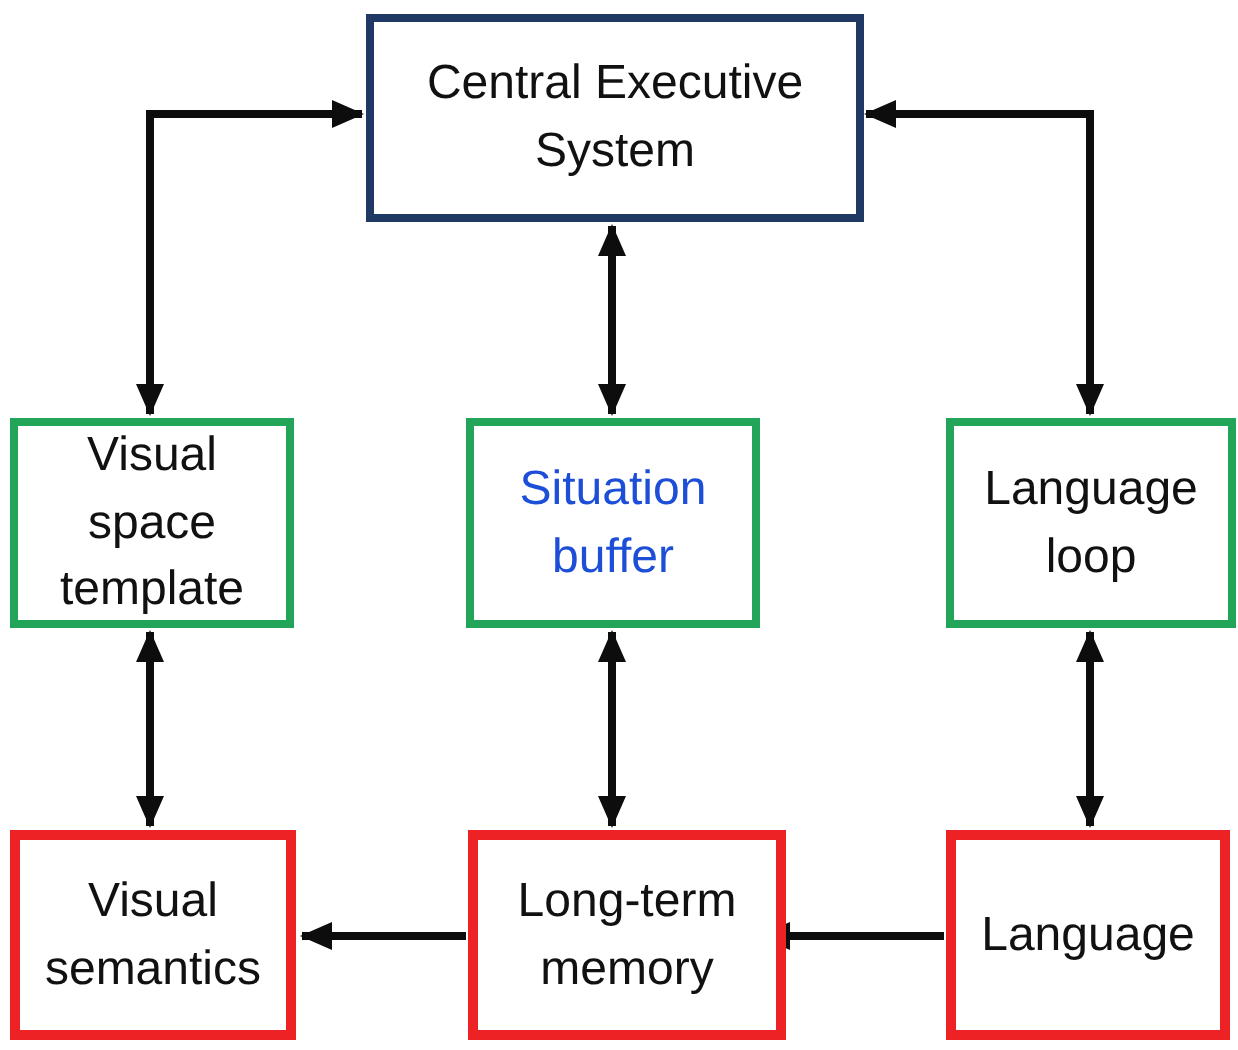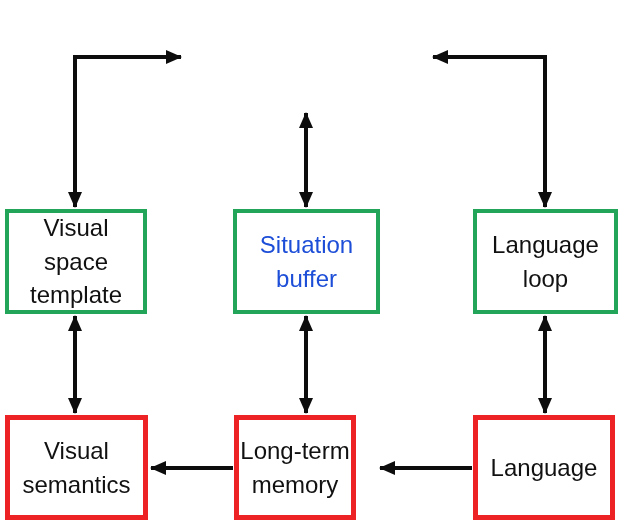--- a/index.html
+++ b/index.html
@@ -27,21 +27,21 @@
   }
   .node.navy  { border: 4px solid #1f3864; }
   .node.green { border: 4px solid #22a559; }
   .node.red   { border: 5px solid #ec2225; }
 
   #ces  { left: 183px; top: 7px;   width: 249px; height: 104px; }
   #vst  { left: 5px;   top: 209px; width: 142px; height: 105px; }
   #sb   { left: 233px; top: 209px; width: 147px; height: 105px; }
   #ll   { left: 473px; top: 209px; width: 145px; height: 105px; }
   #vs   { left: 5px;   top: 415px; width: 143px; height: 105px; }
-  #ltm  { left: 234px; top: 415px; width: 122px; height: 105px; }
+  #ltm  { left: 234px; top: 415px; width: 159px; height: 105px; }
   #lang { left: 473px; top: 415px; width: 142px; height: 105px; }
 
   #edge-layer {
     position: absolute;
     left: 0; top: 0;
     width: 619px; height: 525px;
     z-index: 1;
   }
   #edge-layer .edge {
     fill: none;
@@ -72,20 +72,22 @@
 
     <polyline class="edge" points="306,316 306,413" marker-start="url(#arrowhead)" marker-end="url(#arrowhead)"></polyline>
 
     <polyline class="edge" points="545,316 545,413" marker-start="url(#arrowhead)" marker-end="url(#arrowhead)"></polyline>
 
     <polyline class="edge" points="233,468 151,468" marker-end="url(#arrowhead)"></polyline>
 
     <polyline class="edge" points="472,468 380,468" marker-end="url(#arrowhead)"></polyline>
   </svg>
 
+  <div id="ces" class="node navy" style="border-color: rgb(31, 56, 100); color: rgb(17, 17, 17);">Central Executive
+System</div>
 
   <div id="vst" class="node green" style="border-color: rgb(34, 165, 89); color: rgb(17, 17, 17);">Visual
 space
 template</div>
 
   <div id="sb" class="node green" style="border-color: rgb(34, 165, 89); color: #1d4ed8;">Situation
 buffer</div>
 
   <div id="ll" class="node green" style="border-color: rgb(34, 165, 89); color: rgb(17, 17, 17);">Language
 loop</div>

